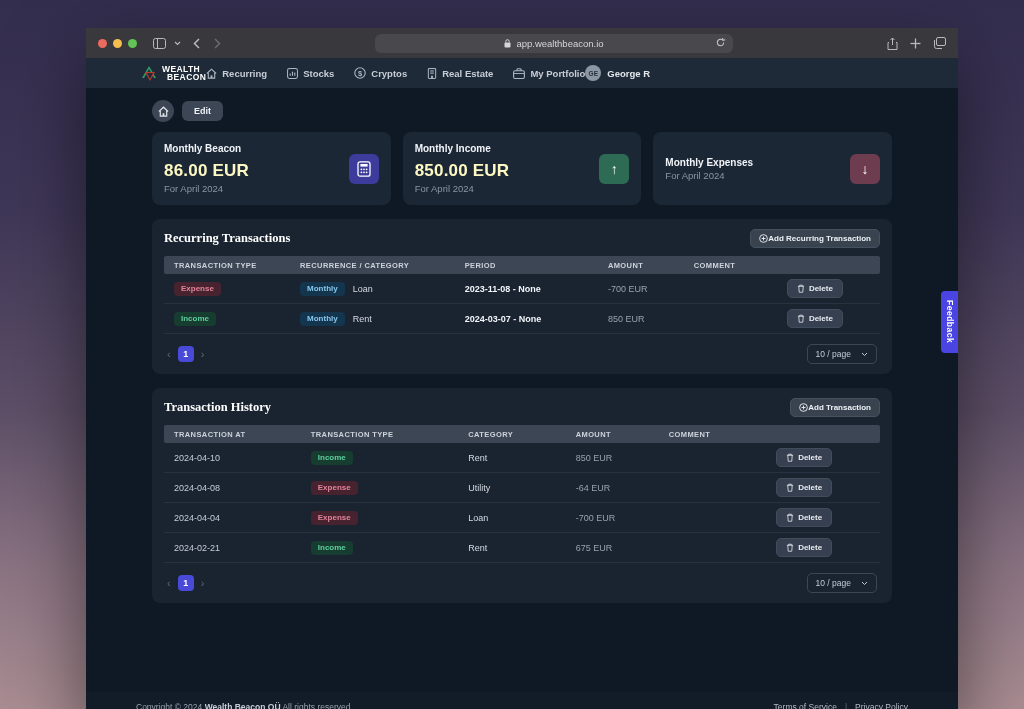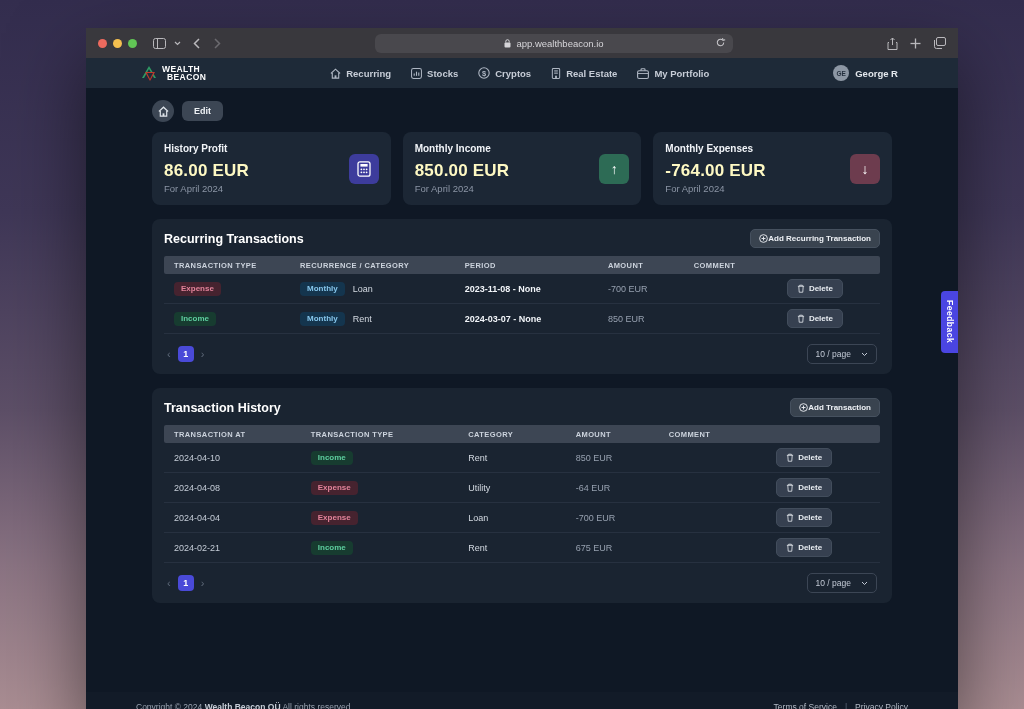--- a/index.html
+++ b/index.html
@@ -25,21 +25,21 @@
   .urlbar {
     flex:1; max-width:358px; margin:0 auto; height:19px; background:#49484d; border-radius:6px;
     display:flex; align-items:center; justify-content:center; gap:5px; color:#d6d5d9; font-size:9.5px;
     position:relative;
   }
   .urlbar .reload { position:absolute; right:7px; top:3px; }
   .chrome-right { display:flex; gap:12px; align-items:center; }
   
   .navbar {
     height:30px; background:#1e2a38; display:flex; align-items:center;
-    padding:0 60px 0 56px; justify-content:space-between;
+    padding:0 60px 0 56px; 
   }
   .brand { display:flex; align-items:center; gap:4px; }
   .brand-tris { position:relative; width:16px; height:16px; }
   .tri { position:absolute; width:0; height:0; }
   .tri.up { left:0; top:1px; border-left:7px solid transparent; border-right:7px solid transparent; border-bottom:12px solid #2f9c64; }
   .tri.up:after { content:""; position:absolute; left:-5px; top:2.5px; border-left:5px solid transparent; border-right:5px solid transparent; border-bottom:9px solid #1e2a38; }
   .tri.down { left:3px; top:7px; border-left:5px solid transparent; border-right:5px solid transparent; border-top:9px solid #c0392b; }
   .tri.down:after { content:""; position:absolute; left:-3.5px; top:-8.5px; border-left:3.5px solid transparent; border-right:3.5px solid transparent; border-top:6.5px solid #1e2a38; }
   .brand-txt { color:#fff; font-weight:700; font-size:8.5px; line-height:8px; letter-spacing:.4px; }
   .brand-txt .l2 { padding-left:5px; }
@@ -59,21 +59,21 @@
   .card { flex:1; background:#1c2735; border-radius:8px; padding:11px 12px; display:flex; align-items:center; }
   .card-left { flex:1; }
   .card-label { color:#f1f4f8; font-size:10px; font-weight:700; }
   .card-value { color:#fef9c3; font-size:17px; font-weight:700; margin-top:7px; letter-spacing:.2px; }
   .card-sub { color:#8b95a5; font-size:9.5px; margin-top:2px; }
   .card-ic { width:30px; height:30px; border-radius:6px; display:flex; align-items:center; justify-content:center; color:#fff; font-size:14px; font-weight:700; }
   .ic-indigo{background:#3d3c9c} .ic-green{background:#2d6b55} .ic-maroon{background:#6d3c4e}
   
   .section { background:#1a2431; border-radius:8px; margin-top:14px; padding:10px 12px 10px; }
   .sec-head { display:flex; align-items:center; justify-content:space-between; margin-bottom:8px; }
-  .sec-title { color:#fff; font-size:12.5px; font-weight:700; }
+  .sec-title { color:#fff; font-size:12.5px; font-weight:700;font-family:Liberation Serif, serif; }
   .add-btn { background:#39434f; border:1px solid #46515f; color:#eef1f5; font-size:8px; font-weight:600; padding:4px 8px; border-radius:5px; display:flex; align-items:center; cursor:pointer; font-family:inherit; }
   .thead { background:#3d4654; border-radius:2px; height:18px; color:#ccd3dd; font-size:7.5px; font-weight:700; letter-spacing:.4px; text-transform:uppercase; }
   .grid-rt { display:grid; grid-template-columns:19% 23% 20% 12% 13% auto; align-items:center; }
   .grid-th { display:grid; grid-template-columns:20.5% 22% 15% 13% 15% auto; align-items:center; }
   .grid-rt > :first-child, .grid-th > :first-child { padding-left:10px; }
   .trow { height:30px; border-bottom:1px solid #273140; color:#c5ccd7; font-size:9px; }
   .trow:last-of-type { border-bottom:none; }
   .badge { display:inline-block; padding:2.5px 7px; border-radius:4px; font-size:8px; font-weight:700; }
   .badge[data-type="Income"]{ background:#173c30; color:#5ecf9f; }
   .badge[data-type="Expense"]{ background:#46232f; color:#e2839a; }
@@ -255,21 +255,21 @@
               <path d="M2.5 5.5V11h7V5.5" fill="none" stroke="currentColor" stroke-width="1.3"></path>
               <rect x="5" y="8" width="2" height="3" fill="currentColor"></rect>
             </svg>
         </span>
         <button class="edit-btn">Edit</button>
       </div>
 
       <div class="cards">
         <div class="card">
           <div class="card-left">
-            <div class="card-label">History Profit</div>
+            <div class="card-label">Monthly Beacon</div>
             <div class="card-value">86.00 EUR</div>
             <div class="card-sub">For April 2024</div>
           </div>
           <div class="card-ic ic-indigo">
             <svg width="14" height="16" viewBox="0 0 14 16">
                 <rect x="1" y="0.8" width="12" height="14.4" rx="2" fill="none" stroke="#fff" stroke-width="1.3"></rect>
                 <rect x="3.4" y="3" width="7.2" height="2.6" fill="#fff"></rect>
                 <circle cx="4.4" cy="8.3" r="0.9" fill="#fff"></circle>
                 <circle cx="7" cy="8.3" r="0.9" fill="#fff"></circle>
                 <circle cx="9.6" cy="8.3" r="0.9" fill="#fff"></circle>
@@ -285,21 +285,20 @@
             <div class="card-value">850.00 EUR</div>
             <div class="card-sub">For April 2024</div>
           </div>
           <div class="card-ic ic-green">
             <span>↑</span>
           </div>
         </div>
         <div class="card">
           <div class="card-left">
             <div class="card-label">Monthly Expenses</div>
-            <div class="card-value">-764.00 EUR</div>
             <div class="card-sub">For April 2024</div>
           </div>
           <div class="card-ic ic-maroon">
             <span>↓</span>
           </div>
         </div>
       </div>
 
       <div class="section">
         <div class="sec-head">

